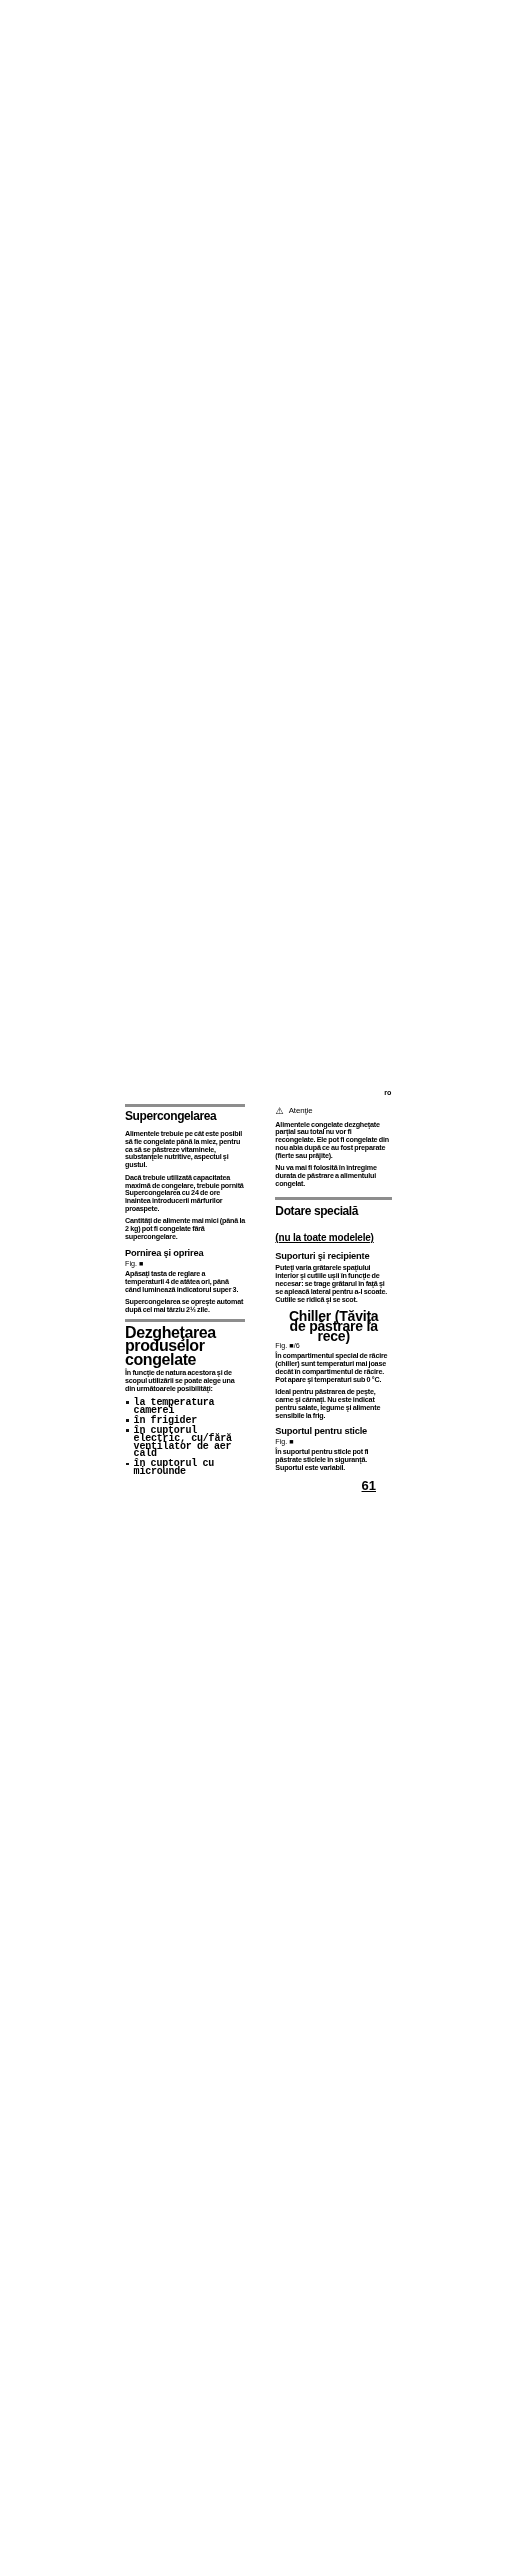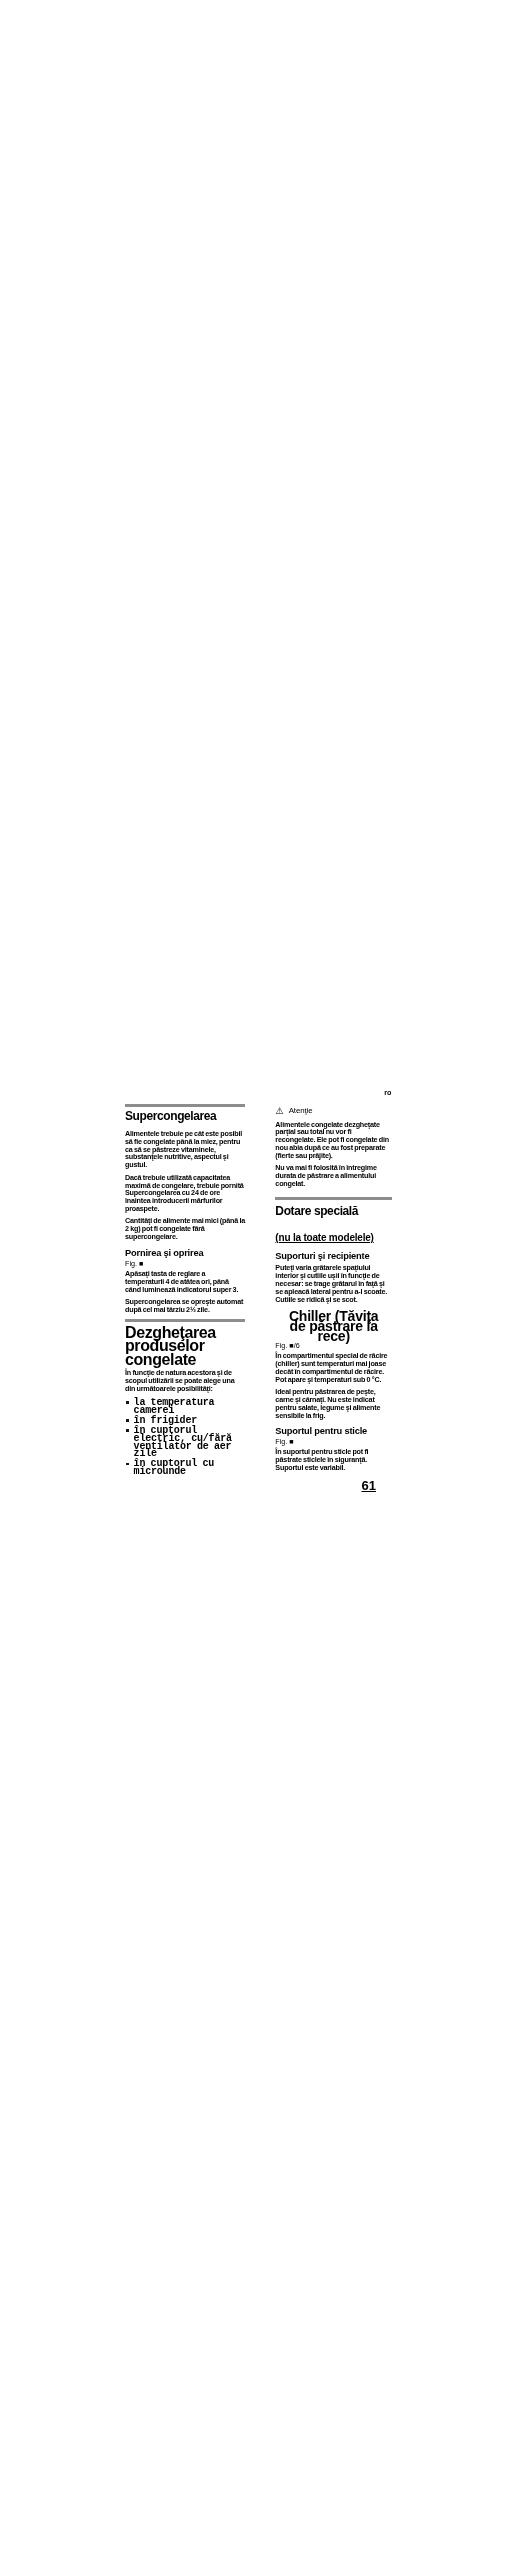--- a/index.html
+++ b/index.html
@@ -99,21 +99,21 @@
         <li>
           <span class="sq"></span>
           <span>la temperatura camerei</span>
         </li>
         <li>
           <span class="sq"></span>
           <span>în frigider</span>
         </li>
         <li>
           <span class="sq"></span>
-          <span>în cuptorul electric, cu/fără ventilator de aer zile</span>
+          <span>în cuptorul electric, cu/fără ventilator de aer cald</span>
         </li>
         <li>
           <span class="sq"></span>
           <span>în cuptorul cu microunde</span>
         </li>
       </ul>
     </div>
 
     <div class="col-right">
 

